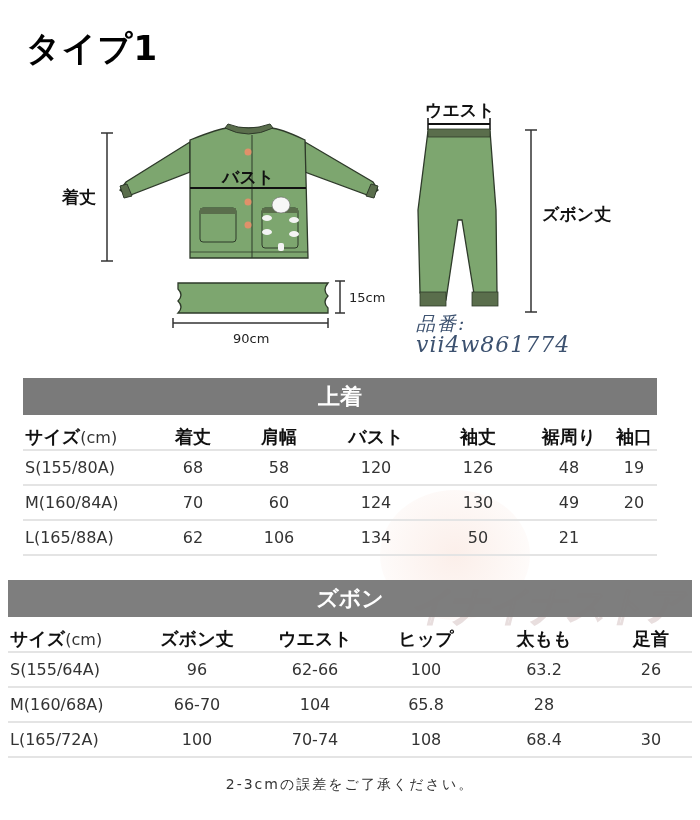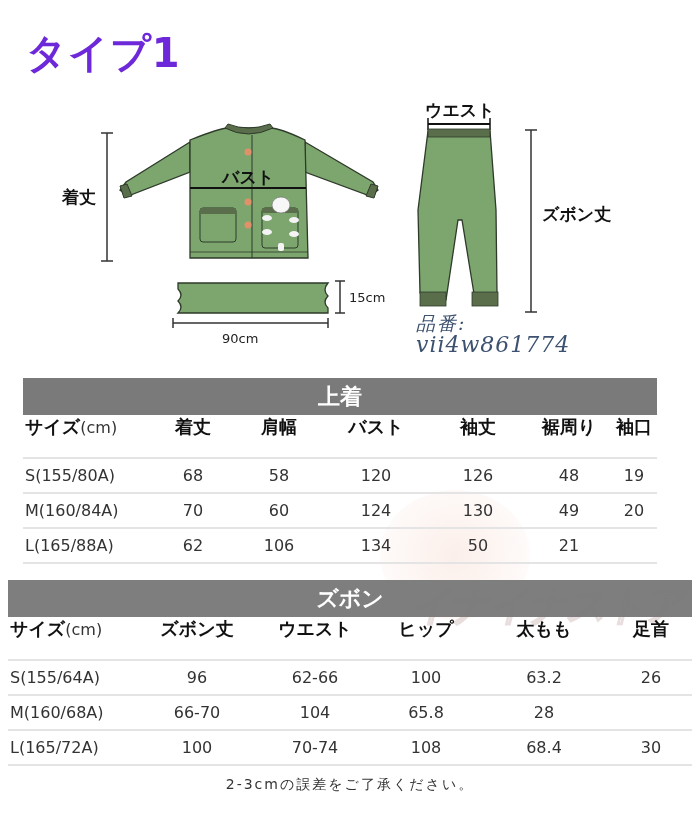--- a/index.html
+++ b/index.html
@@ -1,19 +1,19 @@
 <!DOCTYPE html>
 <html><head>
 <meta charset="utf-8">
 <style>
   * { box-sizing: border-box; margin: 0; padding: 0; }
   html, body { width: 700px; height: 820px; background: #ffffff; overflow: hidden; }
   body { position: relative; font-family: "DejaVu Sans", "Liberation Sans", sans-serif; color: #222; }
 
-  .title { position: absolute; left: 26px; top: 26px; font-size: 40px; font-weight: bold; color: #6d28d9; letter-spacing: 1px; }
+  .title { position: absolute; left: 26px; top: 26px; font-size: 34px; font-weight: bold; color: #000000; letter-spacing: 1px; }
 
   
   .illus { position: absolute; left: 0; top: 90px; width: 700px; height: 280px; }
   .illus svg { position: absolute; left: 0; top: 0; }
   .lbl { position: absolute; font-size: 17px; font-weight: bold; color: #111; }
   .lbl-sm { position: absolute; font-size: 13px; color: #222; }
   .product-code { position: absolute; left: 396px; top: 312px; font-family: "DejaVu Serif", serif; font-style: italic; color: #3d5270; line-height: 22px; margin-left: 20px; }
   .product-code .l1 { font-size: 19px; letter-spacing: 2px; }
   .product-code .l2 { font-size: 22px; letter-spacing: 1px; }
 
@@ -21,21 +21,21 @@
   .watermark { position: absolute; left: 380px; top: 470px; width: 320px; height: 180px; pointer-events: none; }
   .watermark .blob { position: absolute; left: 0; top: 20px; width: 150px; height: 130px; border-radius: 50%; background: radial-gradient(circle, rgba(240,190,170,0.25), rgba(255,255,255,0)); }
   .watermark .wtext { position: absolute; left: 30px; top: 108px; font-size: 40px; font-weight: bold; font-style: italic; color: rgba(255,255,255,0.25); -webkit-text-stroke: 1.5px rgba(190,160,160,0.35); letter-spacing: -2px; white-space: nowrap; }
 
   
   .table-section { position: absolute; }
   .t-header { background: #7a7a7a; color: #fff; text-align: center; font-weight: bold; font-size: 22px; height: 37px; line-height: 37px; }
   .t-grid { display: grid; }
   .t-cell { font-size: 16px; color: #333; height: 33px; line-height: 33px; text-align: center; white-space: nowrap; }
   .t-cell.first { text-align: left; padding-left: 2px; }
-  .t-head .t-cell { font-weight: bold; font-size: 18px; color: #111; height: 42px; line-height: 24px; }
+  .t-head .t-cell { font-weight: bold; font-size: 18px; color: #111; height: 34px; line-height: 44px; }
   .t-head .t-cell .unit { font-weight: normal; font-size: 16px; color: #333; }
   .rule { height: 2px; background: #e4e4e4; }
 
   #top-table { left: 23px; top: 378px; width: 634px; }
   #top-table .t-grid { grid-template-columns: 128px 84px 88px 106px 98px 84px 46px; }
   #bottom-table { left: 8px; top: 580px; width: 684px; }
   #bottom-table .t-grid { grid-template-columns: 130px 118px 118px 104px 132px 82px; }
   #bottom-table .t-header { background: rgba(122,122,122,0.97); }
 
   .footer-note { position: absolute; left: 0; width: 700px; top: 776px; text-align: center; font-size: 14px; color: #333; letter-spacing: 2px; }
@@ -113,21 +113,21 @@
     <g stroke="#333" stroke-width="1.5">
       <line x1="531" y1="130" x2="531" y2="312"></line>
       <line x1="525" y1="130" x2="537" y2="130"></line>
       <line x1="525" y1="312" x2="537" y2="312"></line>
     </g>
   </svg>
 </div>
 
 <div class="lbl" style="left:62px; top:186px;">着丈</div>
 <div class="lbl" style="left:222px; top:166px;">バスト</div>
-<div class="lbl-sm" style="left:222px; top:331px;">90cm</div>
+<div class="lbl-sm" style="left:233px; top:331px;">90cm</div>
 <div class="lbl-sm" style="left:349px; top:290px;">15cm</div>
 <div class="lbl" style="left:425px; top:99px;">ウエスト</div>
 <div class="lbl" style="left:542px; top:203px;">ズボン丈</div>
 
 <div class="product-code">
   <div class="l1">品番:</div>
   <div class="l2">vii4w861774</div>
 </div>
 
 <div class="watermark">

